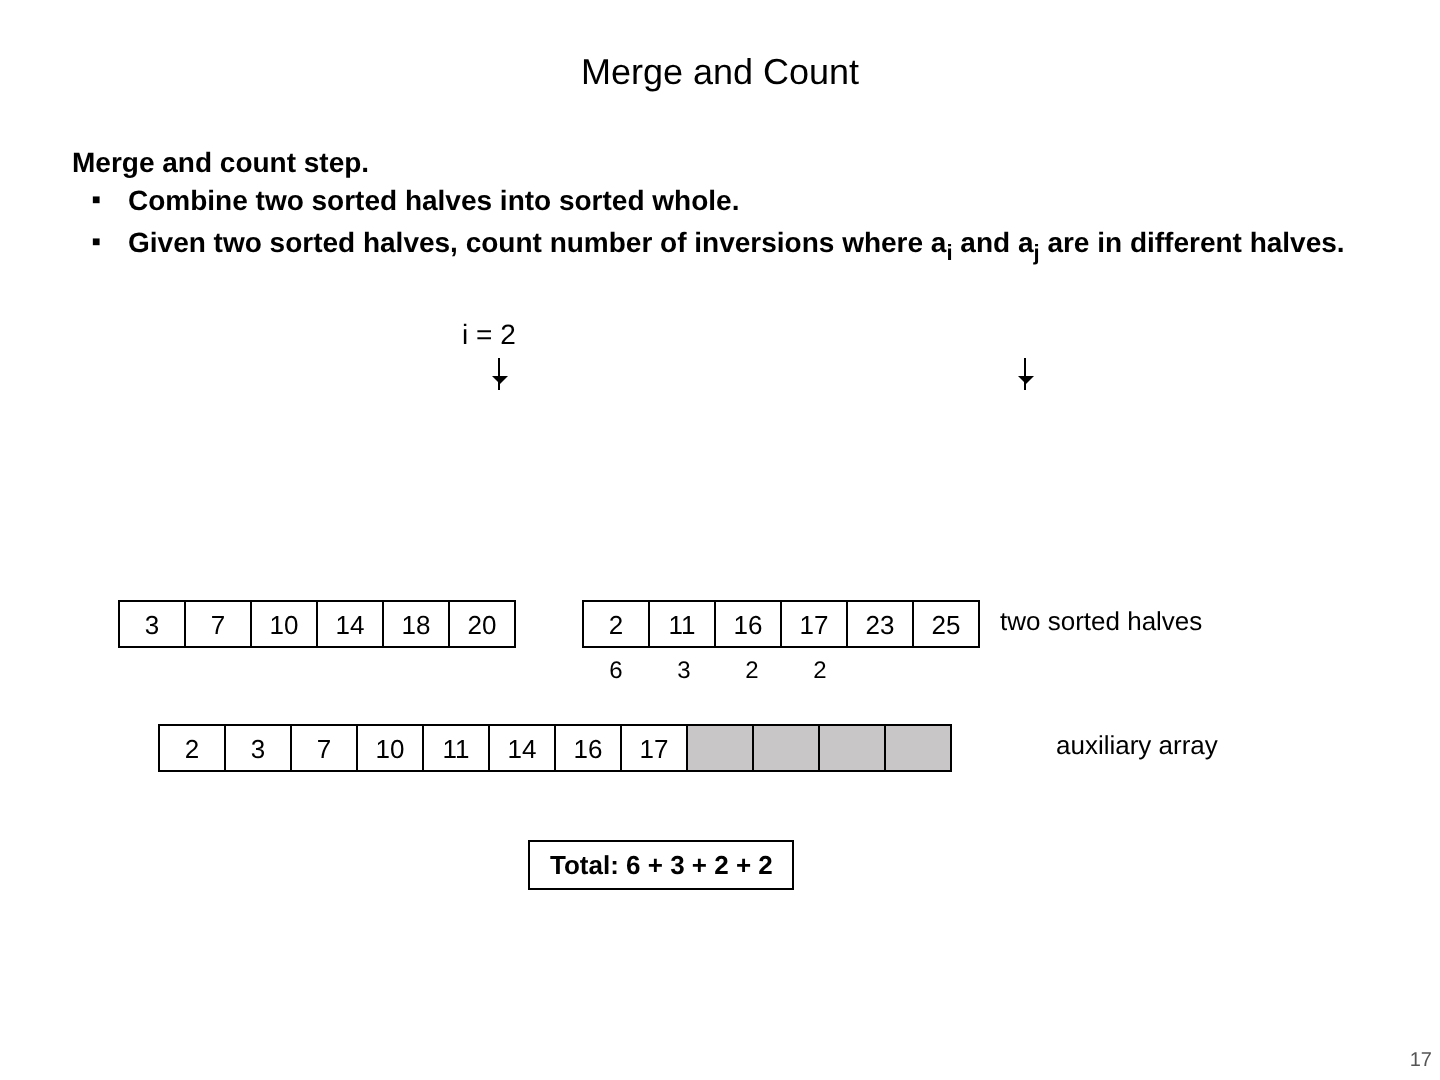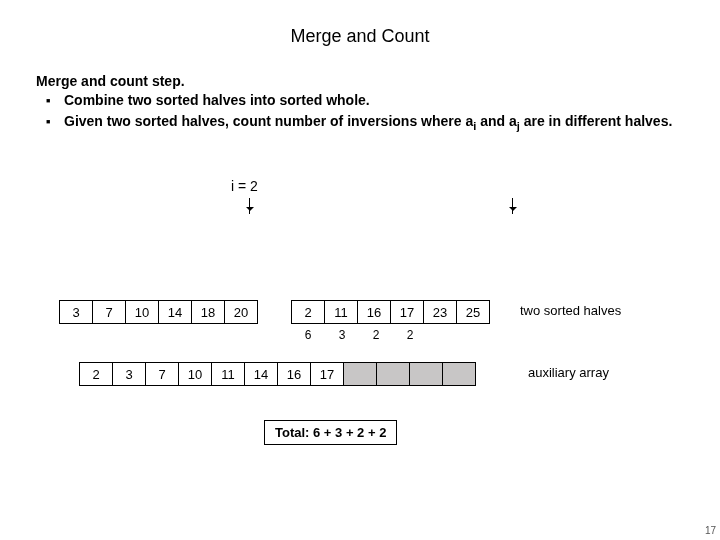--- a/index.html
+++ b/index.html
@@ -33,21 +33,21 @@
   }
   ul.bullets > li::before {
     content: "■";
     position: absolute;
     left: -18px;
     top: 5px;
     font-size: 7px;
   }
   .sub { font-size: 11px; vertical-align: sub; }
   
-  .i-area { position: relative; height: 60px; margin-top: 44px; }
+  .i-area { position: relative; height: 60px; margin-top: 24px; }
   .i-label { position: absolute; font-size: 14px; top: 0; left: 0; }
   .arrow {
     position: absolute;
     width: 0; height: 16px;
     border-left: 1px solid #000;
   }
   .arrow::after {
     content: "";
     position: absolute;
     bottom: -1px; left: -4px;
@@ -125,21 +125,21 @@
     <div class="cell">18</div>
     <div class="cell">20</div>
     <div style="width: 34px; height: 24px;"></div>
     <div class="cell">2</div>
     <div class="cell">11</div>
     <div class="cell">16</div>
     <div class="cell">17</div>
     <div class="cell">23</div>
     <div class="cell">25</div>
   </div>
-<div class="side-label" style="left:520px; top:303px;">two sorted halves</div>
+<div class="side-label" style="left:500px; top:303px;">two sorted halves</div>
 
 <div class="counts" id="counts-row" style="left:291px; top:328px;">
     <span>6</span>
     <span>3</span>
     <span>2</span>
     <span>2</span>
     <span></span>
     <span></span>
   </div>
 

